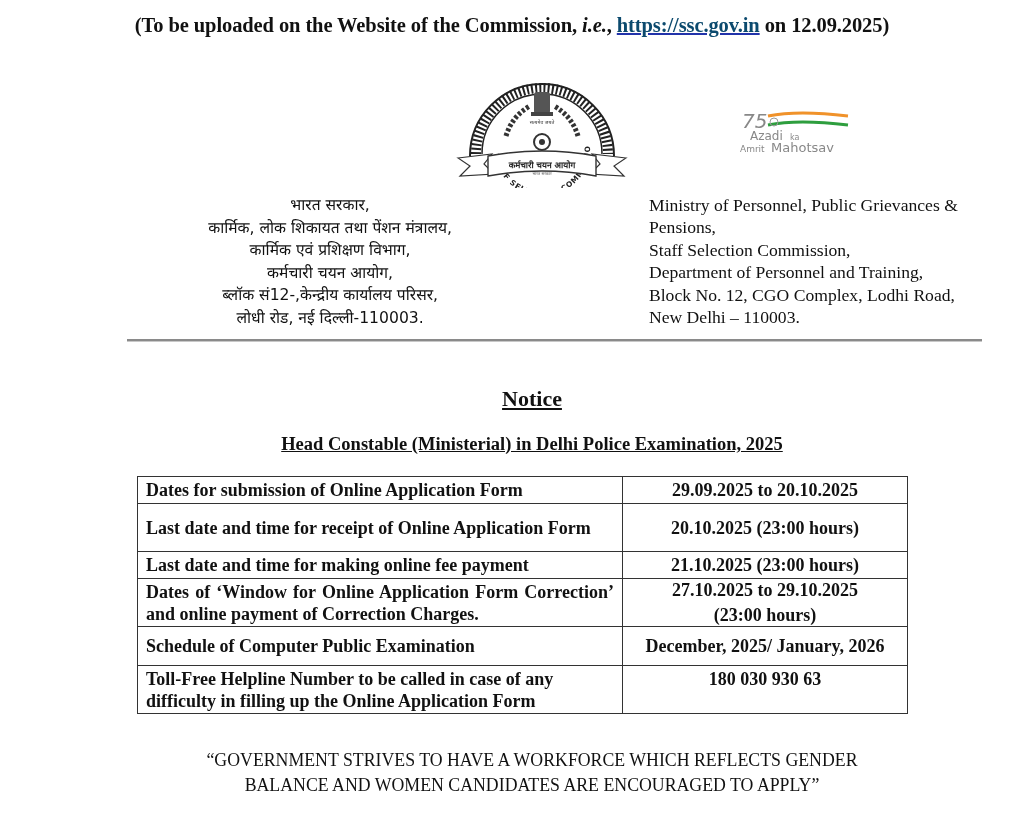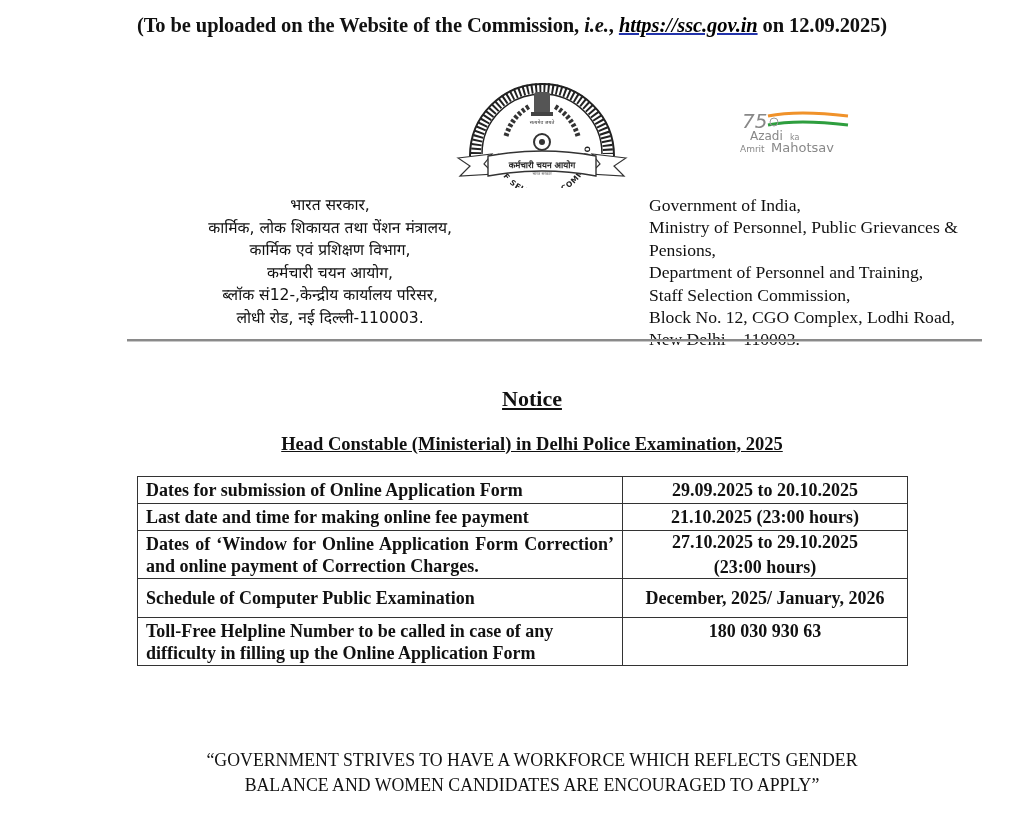--- a/index.html
+++ b/index.html
@@ -1,19 +1,19 @@
 <!DOCTYPE html>
 <html><head>
 <meta charset="utf-8">
 <style>
   html, body { margin:0; padding:0; background:#ffffff; }
   body { width:1024px; height:814px; position:relative; overflow:hidden; color:#111; font-family:"Liberation Serif", serif; }
   .abs { position:absolute; }
   #upload-note { left:0; width:1024px; top:14px; text-align:center; font-weight:bold; font-size:20.5px; letter-spacing:-0.1px; }
-  #upload-note a { color:#000000; text-decoration:underline; text-decoration-color:#2233aa; text-decoration-thickness:2px; font-style:italic; }
+  #upload-note a { color:#0c4a6e; text-decoration:underline; text-decoration-color:#2233aa; text-decoration-thickness:2px; }
   #ssc-logo { left:454px; top:76px; width:176px; height:112px; }
   #akam-logo { left:738px; top:106px; width:150px; height:52px;text-align:center; }
   #hindi-address { right:572px; top:194px; text-align:center; font-size:17.6px; line-height:22.6px; font-family:"DejaVu Sans", sans-serif; font-size:15.6px; }
   #english-address { left:649px; top:194px; font-size:17.6px; line-height:22.4px; }
   #header-rule { left:127px; top:339px; width:855px; height:2px; background:#8a8a8a; border-bottom:1px solid #c8c8c8; }
   #notice-title { left:0; width:1064px; top:386px; text-align:center; font-weight:bold; font-size:22px; text-decoration:underline; }
   #exam-title { left:0; width:1064px; top:434px; text-align:center; font-weight:bold; font-size:18.5px; text-decoration:underline; }
   #schedule-table { left:137px; top:476px; width:771px; border-collapse:collapse; font-weight:bold; font-size:18px; }
   #schedule-table td { border:1.5px solid #333; padding:0 8px; vertical-align:middle; line-height:22px; }
   #schedule-table td.label { width:468px; text-align:justify; text-align-last:left; }
@@ -77,39 +77,42 @@
 <div id="hindi-address" class="abs">
   <div>भारत सरकार,</div>
   <div>कार्मिक, लोक शिकायत तथा पेंशन मंत्रालय,</div>
   <div>कार्मिक एवं प्रशिक्षण विभाग,</div>
   <div>कर्मचारी चयन आयोग,</div>
   <div>ब्लॉक सं12-,केन्द्रीय कार्यालय परिसर,</div>
   <div>लोधी रोड, नई दिल्ली-110003.</div>
 </div>
 
 <div id="english-address" class="abs">
-  <div>Government of India,</div>
   <div>Ministry of Personnel, Public Grievances &amp;</div>
   <div>Pensions,</div>
+  <div>Staff Selection Commission,</div>
   <div>Department of Personnel and Training,</div>
-  <div>Staff Selection Commission,</div>
   <div>Block No. 12, CGO Complex, Lodhi Road,</div>
   <div>New Delhi – 110003.</div>
 </div>
 
 <div id="header-rule" class="abs"></div>
 
 <div id="notice-title" class="abs">Notice</div>
 <div id="exam-title" class="abs">Head Constable (Ministerial) in Delhi Police Examination, 2025</div>
 
 <table id="schedule-table" class="abs">
   <tbody>
       <tr style="height:27px;">
     <td class="label">Dates for submission of Online Application Form</td>
     <td class="value">29.09.2025 to 20.10.2025</td>
+  </tr>
+  <tr style="height:48px;">
+    <td class="label">Last date and time for receipt of Online Application Form</td>
+    <td class="value">20.10.2025 (23:00 hours)</td>
   </tr>
   <tr style="height:27px;">
     <td class="label">Last date and time for making online fee payment</td>
     <td class="value">21.10.2025 (23:00 hours)</td>
   </tr>
   <tr style="height:48px;">
     <td class="label">Dates of ‘Window for Online Application Form Correction’ and online payment of Correction Charges.</td>
     <td class="value">
       <div>27.10.2025 to 29.10.2025</div>
       <div style="margin-top:3px;">(23:00 hours)</div>

